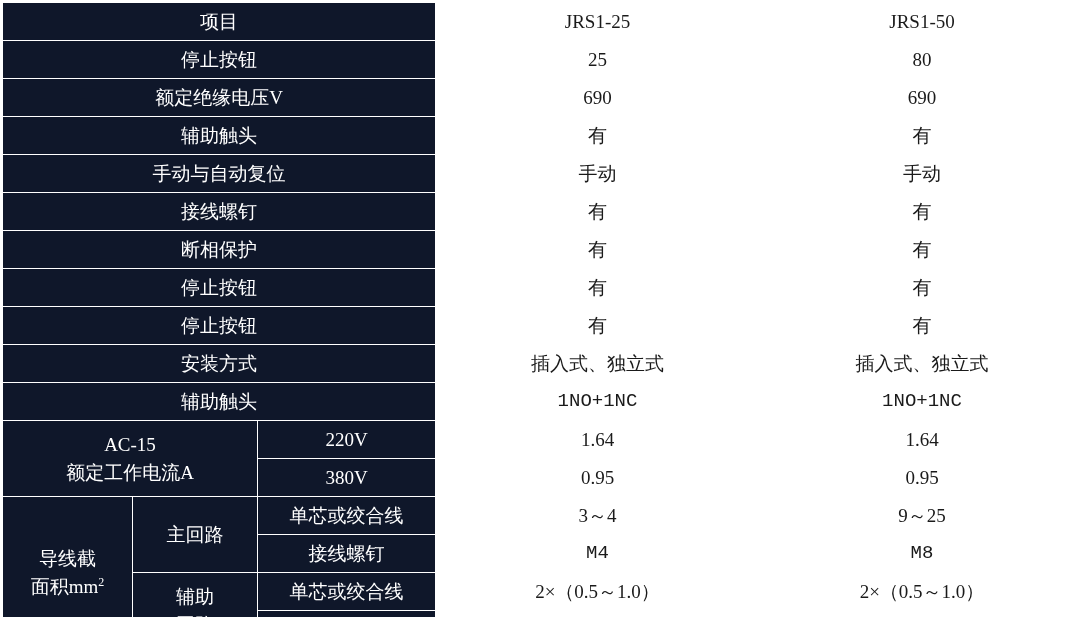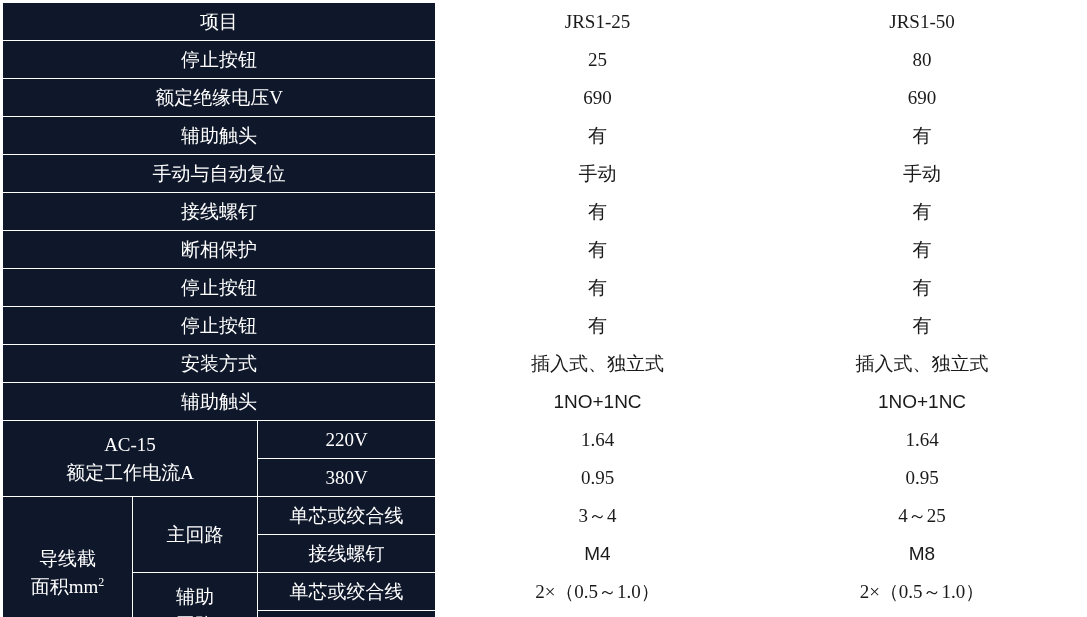--- a/index.html
+++ b/index.html
@@ -41,21 +41,21 @@
     font-size: 18px;
   }
   
   td.val {
     background: #ffffff;
     color: #1a1a1a;
     border: 1px solid #2f7fb5;
     font-family: Liberation Serif, serif;
   }
   td.val.sans {
-    font-family: Liberation Sans, sans-serif;
+    font-family: Liberation Mono, monospace;
   }
   .sup {
     font-size: 12px;
     vertical-align: super;
   }
   .two-line {
     display: block;
     line-height: 1.45;
   }
 </style>
@@ -145,21 +145,21 @@
     </tr>
 
     <tr>
       <td class="lbl" rowspan="4">
         <span class="two-line">导线截</span>
         <span class="two-line"><span>面积mm</span><span class="sup">2</span></span>
       </td>
       <td class="lbl" rowspan="2">主回路</td>
       <td class="lbl small">单芯或绞合线</td>
       <td class="val">3～4</td>
-      <td class="val">4～25</td>
+      <td class="val">9～25</td>
     </tr>
     <tr>
       <td class="lbl small">接线螺钉</td>
       <td class="val sans">M4</td>
       <td class="val sans">M8</td>
     </tr>
     <tr>
       <td class="lbl" rowspan="2">
         <span class="two-line">辅助</span>
         <span class="two-line">回路</span>

